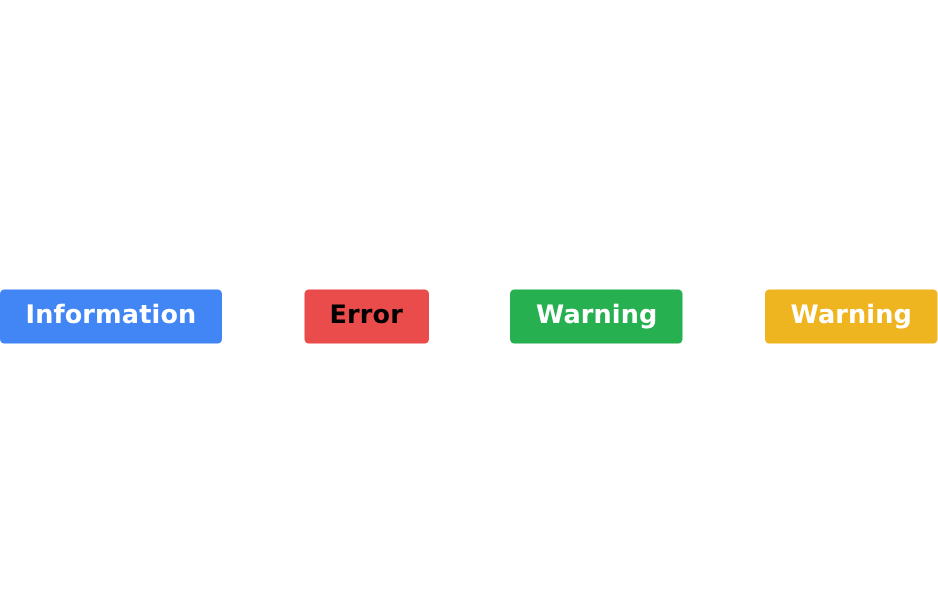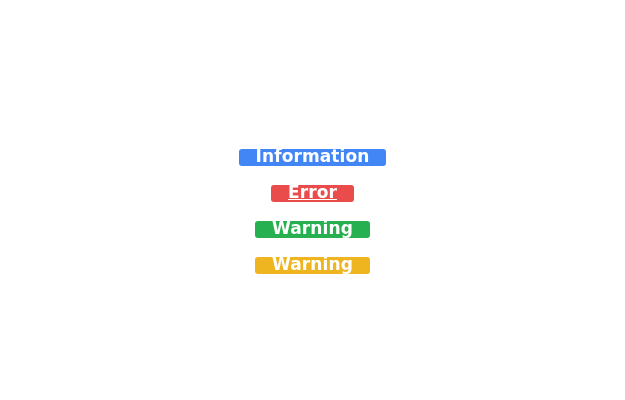--- a/index.html
+++ b/index.html
@@ -22,23 +22,23 @@
     background: #ffffff;
   }
 
   .button-row {
     position: absolute;
     left: 0;
     top: 193px;
     width: 625px;
     height: 36px;
     display: flex;
-    flex-direction: column;
+    flex-direction: row;
     align-items: center;
-    justify-content: center;
+    justify-content: space-between;
     gap: 19px;
   }
 
   .alert-button {
     display: inline-flex;
     align-items: center;
     justify-content: center;
     height: 36px;
     box-sizing: border-box;
     padding: 0 17px;
@@ -70,21 +70,21 @@
 <body style="background: rgb(255, 255, 255);">
 
 <div class="stage">
 
   <div class="button-row">
 
     <button class="alert-button alert-button--information" style="background: rgb(66, 133, 244); color: rgb(255, 255, 255);">
       <span class="alert-button__label">Information</span>
     </button>
 
-    <button class="alert-button alert-button--error" style="background: rgb(234, 75, 75); color: #ffffff; text-decoration: underline;">
+    <button class="alert-button alert-button--error" style="background: rgb(234, 75, 75); color: #000000;">
       <span class="alert-button__label">Error</span>
     </button>
 
     <button class="alert-button alert-button--success" style="background: rgb(38, 176, 80); color: rgb(255, 255, 255);">
       <span class="alert-button__label">Warning</span>
     </button>
 
     <button class="alert-button alert-button--warning" style="background: rgb(239, 181, 32); color: rgb(255, 255, 255);">
       <span class="alert-button__label">Warning</span>
     </button>

